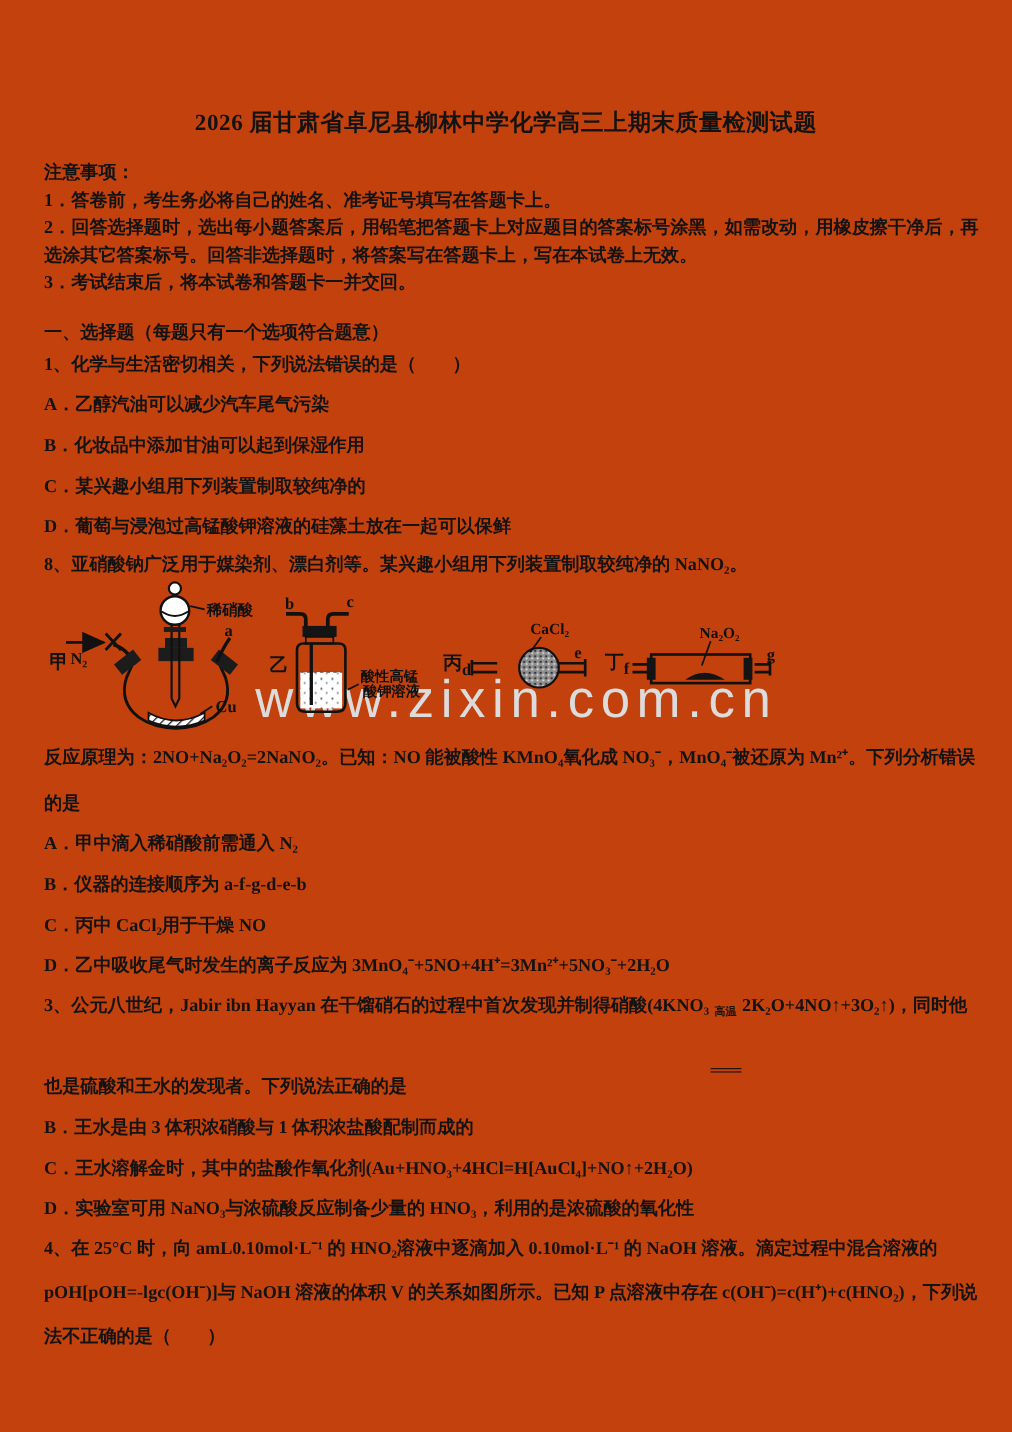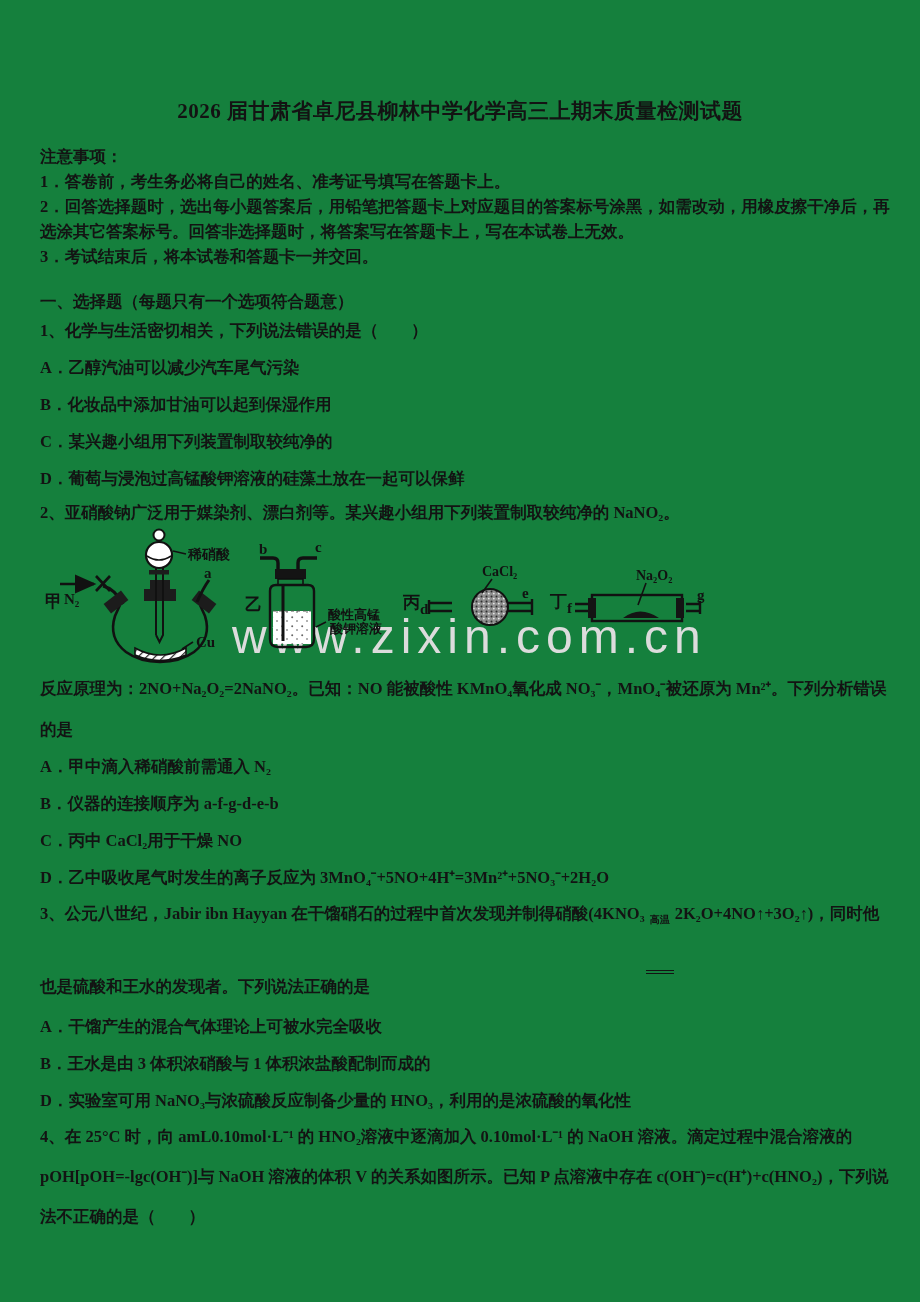--- a/index.html
+++ b/index.html
@@ -1,19 +1,19 @@
 <!DOCTYPE html>
 <html><head>
 <meta charset="utf-8">
 <style>
   html,body{margin:0;padding:0;background:#ffffff;}
   .doc{
     position:relative;
     width:920px;height:1302px;
-    background:#15803d;
+    background:#c2410c;
     color:#131313;
     font-family:"Liberation Serif","DejaVu Serif",serif;
     font-weight:600;
     overflow:hidden;
   }
   .content{padding:0 40px;}
   .title{
     padding-top:96px;
     text-align:center;
     font-size:21px;
@@ -73,21 +73,21 @@
     <div class="line">3．考试结束后，将本试卷和答题卡一并交回。</div>
 
     <div class="line sec-head">一、选择题（每题只有一个选项符合题意）</div>
 
     <div class="line stem">1、化学与生活密切相关，下列说法错误的是（　　）</div>
     <div class="line opt">A．乙醇汽油可以减少汽车尾气污染</div>
     <div class="line opt">B．化妆品中添加甘油可以起到保湿作用</div>
     <div class="line opt">C．某兴趣小组用下列装置制取较纯净的</div>
     <div class="line opt">D．葡萄与浸泡过高锰酸钾溶液的硅藻土放在一起可以保鲜</div>
 
-    <div class="line q2stem">2、亚硝酸钠广泛用于媒染剂、漂白剂等。某兴趣小组用下列装置制取较纯净的 NaNO₂。</div>
+    <div class="line q2stem">8、亚硝酸钠广泛用于媒染剂、漂白剂等。某兴趣小组用下列装置制取较纯净的 NaNO₂。</div>
 
     <div class="diagram">
       <div class="watermark">www.zixin.com.cn</div>
       <svg class="dia" width="840" height="142" viewBox="0 0 840 142">
         <defs>
           <marker id="arr" markerWidth="10" markerHeight="8" refX="8" refY="4" orient="auto">
             <path d="M0,0 L9,4 L0,8 Z" fill="#111"></path>
           </marker>
           <pattern id="hatch" width="6" height="6" patternUnits="userSpaceOnUse" patternTransform="rotate(45)">
             <rect width="6" height="6" fill="#fff"></rect>
@@ -190,22 +190,22 @@
     <div class="line opt">A．甲中滴入稀硝酸前需通入 N₂</div>
     <div class="line opt">B．仪器的连接顺序为 a-f-g-d-e-b</div>
     <div class="line opt">C．丙中 CaCl₂用于干燥 NO</div>
     <div class="line opt">D．乙中吸收尾气时发生的离子反应为 3MnO₄⁻+5NO+4H⁺=3Mn²⁺+5NO₃⁻+2H₂O</div>
 
     <div class="line q3l1"><span>3、公元八世纪，Jabir ibn Hayyan 在干馏硝石的过程中首次发现并制得硝酸(4KNO₃</span><span class="cond">
           <span class="cond-t">高温</span>
           <span class="cond-l"></span>
         </span><span>2K₂O+4NO↑+3O₂↑)，同时他</span></div>
     <div class="line q3l2">也是硫酸和王水的发现者。下列说法正确的是</div>
-    <div class="line opt-first">A．干馏产生的混合气体理论上可被水完全吸收</div>
     <div class="line opt">B．王水是由 3 体积浓硝酸与 1 体积浓盐酸配制而成的</div>
+    <div class="line opt">C．王水溶解金时，其中的盐酸作氧化剂(Au+HNO₃+4HCl=H[AuCl₄]+NO↑+2H₂O)</div>
     <div class="line opt">D．实验室可用 NaNO₃与浓硫酸反应制备少量的 HNO₃，利用的是浓硫酸的氧化性</div>
 
     <div class="line q4l1">4、在 25°C 时，向 amL0.10mol·L⁻¹ 的 HNO₂溶液中逐滴加入 0.10mol·L⁻¹ 的 NaOH 溶液。滴定过程中混合溶液的</div>
     <div class="line q4l2">pOH[pOH=-lgc(OH⁻)]与 NaOH 溶液的体积 V 的关系如图所示。已知 P 点溶液中存在 c(OH⁻)=c(H⁺)+c(HNO₂)，下列说</div>
     <div class="line q4l3">法不正确的是（　　）</div>
 
   </div>
 </div>
 
 </body></html>

